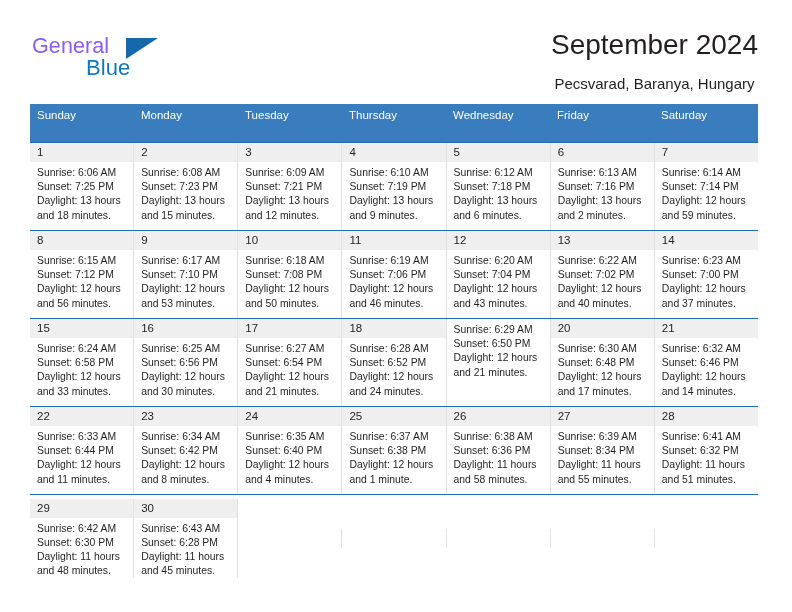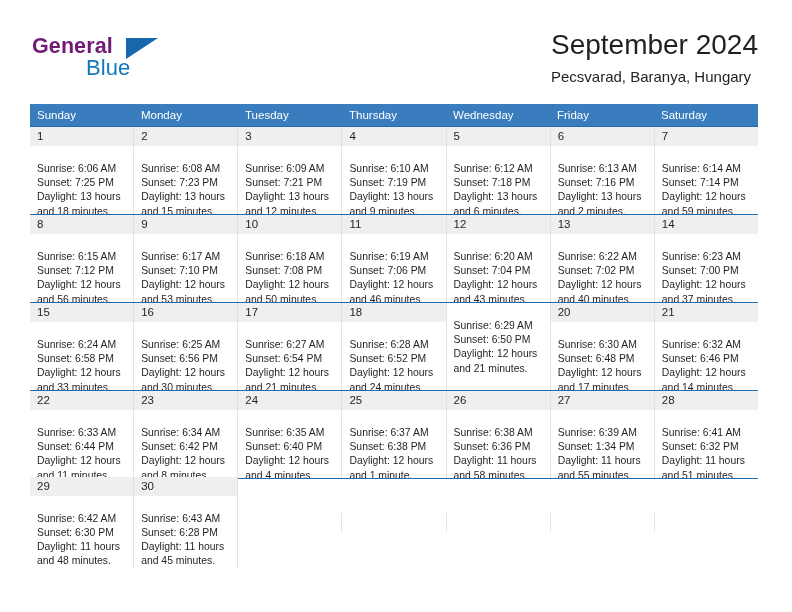--- a/index.html
+++ b/index.html
@@ -37,22 +37,22 @@
     top: 6px;
     width: 150px;
     height: 54px;
   }
   .brand-general {
     position: absolute;
     left: 2px;
     top: 0px;
     font-size: 21.5px;
     letter-spacing: 0.1px;
-    color: #701a75;
-    font-weight: 700;
+    color: #8b5cf6;
+    font-weight: 400;
     line-height: 24px;
   }
   .brand-blue {
     position: absolute;
     left: 56px;
     top: 22px;
     font-size: 22px;
     letter-spacing: 0.1px;
     color: #1278be;
     font-weight: 400;
@@ -65,50 +65,50 @@
     width: 0;
     height: 0;
     border-left: 32px solid #1667ab;
     border-bottom: 21px solid transparent;
   }
 
   .titleblock {
     position: absolute;
     right: 0;
     top: 0;
-    text-align: left;
+    text-align: center;
   }
   .cal-title {
     font-size: 28px;
     font-weight: 400;
     color: #231f20;
     line-height: 34px;
     white-space: nowrap;
   }
   .cal-subtitle {
     font-size: 15px;
     font-weight: 400;
     color: #231f20;
     line-height: 20px;
-    margin-top: 5px;
+    margin-top: 12px;
     white-space: nowrap;
   }
 
   
   .calendar {
     position: absolute;
     left: 30px;
     top: 104px;
     width: 728px;
   }
 
   .weekday-row {
     display: flex;
     background: #3a7dbf;
-    height: 22px;
+    height: 38px;
   }
   .weekday-cell {
     flex: 1 1 0;
     color: #ffffff;
     font-size: 11.5px;
     line-height: 22px;
     padding-left: 7px;
     box-sizing: border-box;
     white-space: nowrap;
   }
@@ -143,21 +143,21 @@
     height: 19px;
   }
   .daynum {
     font-size: 11.5px;
     line-height: 19px;
     padding-left: 7px;
     color: #231f20;
   }
 
   .day-body {
-    padding: 16px 6px 0 7px;
+    padding: 4px 6px 0 7px;
   }
   .day-line {
     font-size: 10.4px;
     line-height: 14.2px;
     color: #231f20;
     white-space: nowrap;
   }
 </style>
 </head>
 <body>
@@ -483,21 +483,21 @@
           <div class="day-line">Daylight: 11 hours</div>
           <div class="day-line">and 58 minutes.</div>
         </div>
       </div>
       <div class="day-cell">
         <div class="daynum-band">
             <div class="daynum">27</div>
           </div>
         <div class="day-body">
           <div class="day-line">Sunrise: 6:39 AM</div>
-          <div class="day-line">Sunset: 1:34 PM</div>
+          <div class="day-line">Sunset: 8:34 PM</div>
           <div class="day-line">Daylight: 11 hours</div>
           <div class="day-line">and 55 minutes.</div>
         </div>
       </div>
       <div class="day-cell">
         <div class="daynum-band">
             <div class="daynum">28</div>
           </div>
         <div class="day-body">
           <div class="day-line">Sunrise: 6:41 AM</div>

